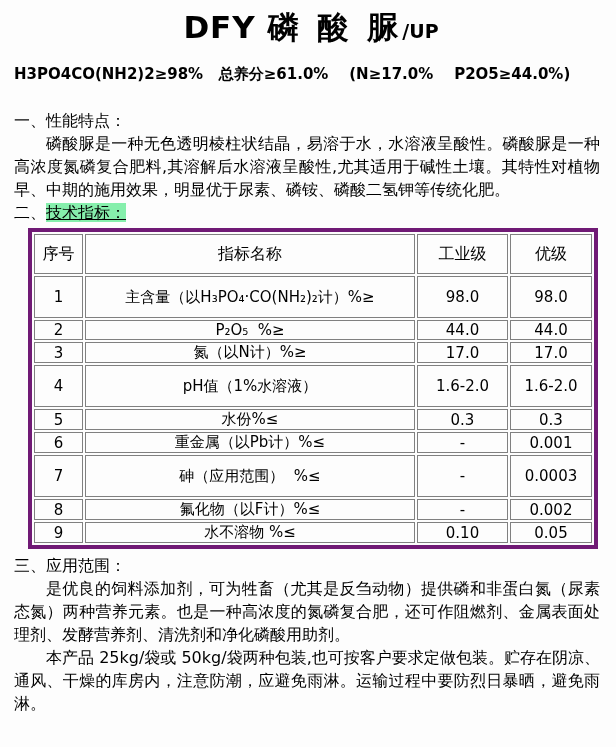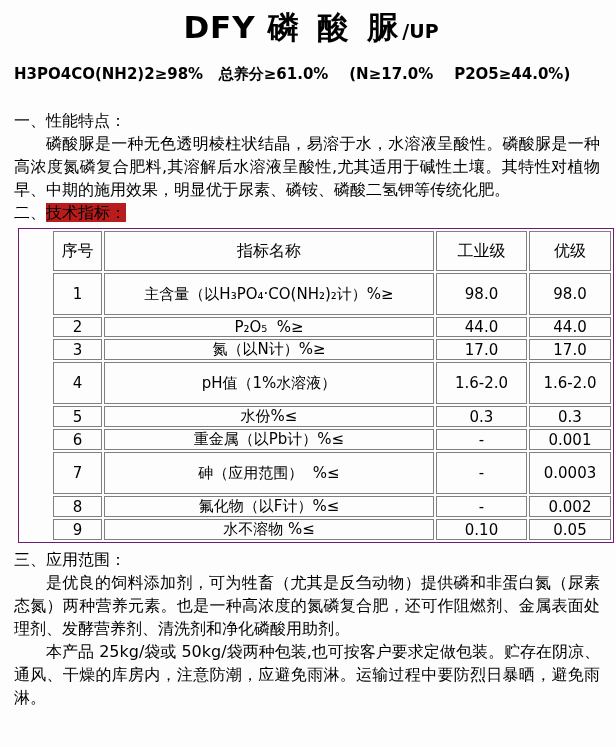--- a/index.html
+++ b/index.html
@@ -45,31 +45,30 @@
   .heading {
     font-size: 16px;
     line-height: 23px;
   }
   .para {
     font-size: 16px;
     line-height: 23px;
     text-indent: 2em;
     text-align: justify;
   }
-  .hl { background: #b91c1c; }
+  .hl { background: #86efac; text-decoration: underline; }
   
   table.spec {
     width: 556px;
     table-layout: fixed;
     border-collapse: separate;
     border-spacing: 2px;
-    border: 1px solid #701a75;
-    margin: 4px 0 5px 4px;
+    border: 4px solid #701a75;
+    margin: 4px 0 5px 14px;
     background: #fdfdfd;
-    padding-left: 32px;
   }
   table.spec th, table.spec td {
     border: 1px solid #808080;
     text-align: center;
     vertical-align: middle;
     font-weight: normal;
     font-size: 15px;
     white-space: pre;
     overflow: hidden;
     padding: 0;

